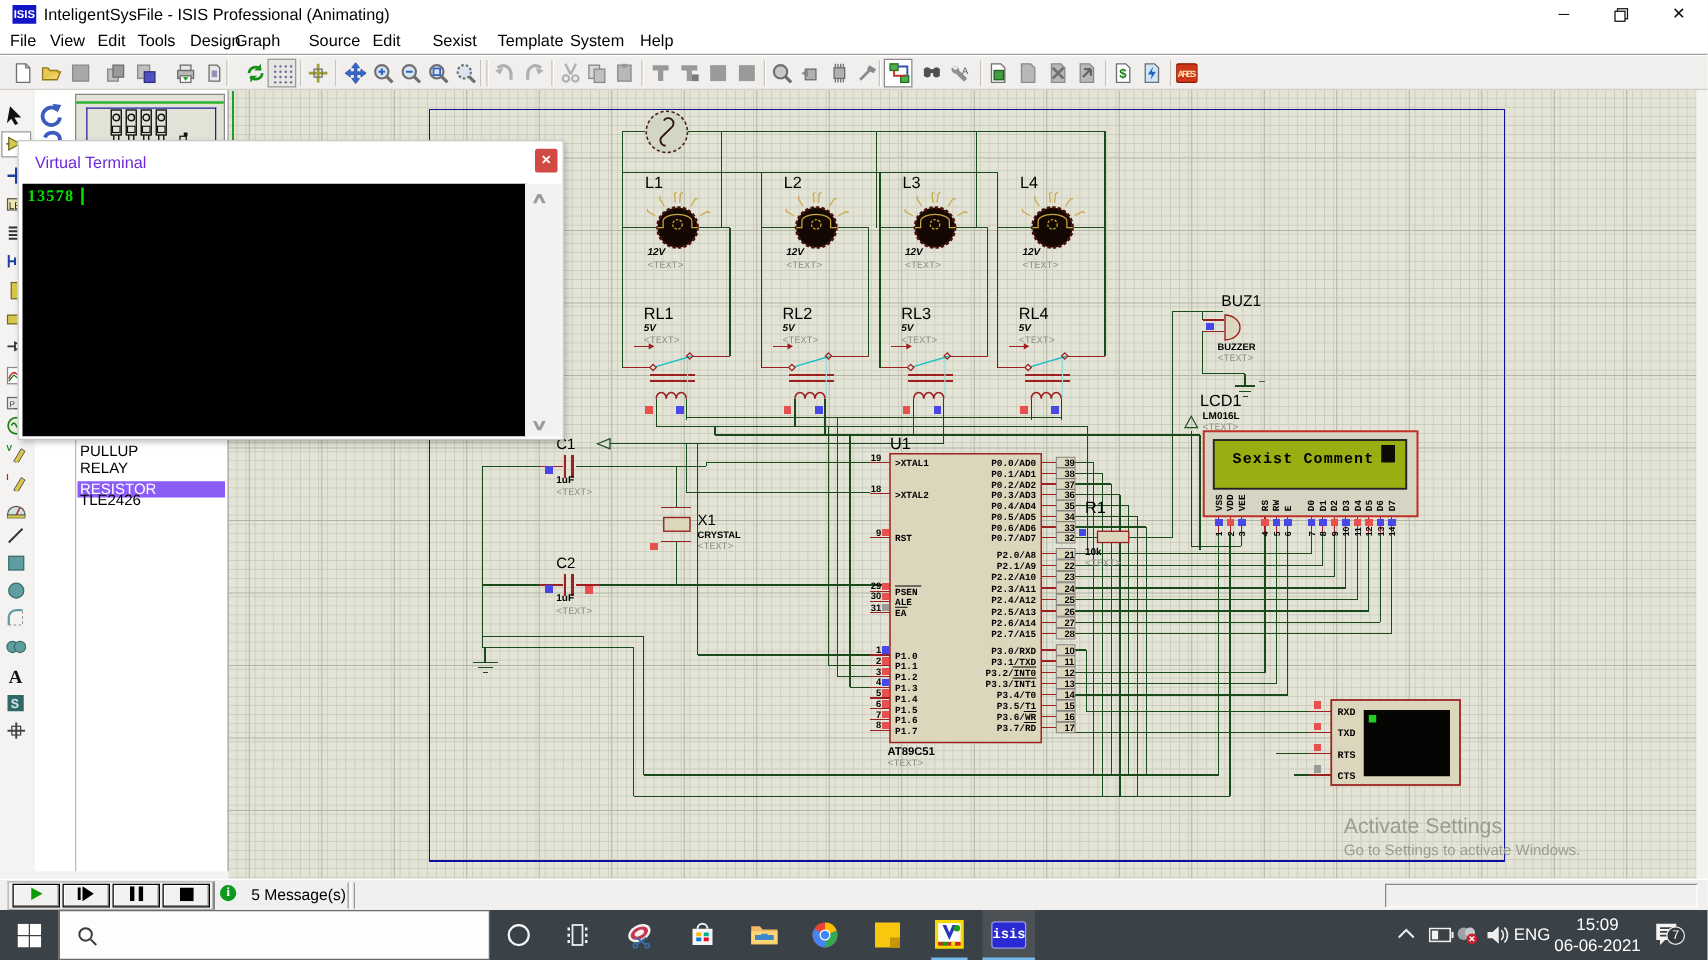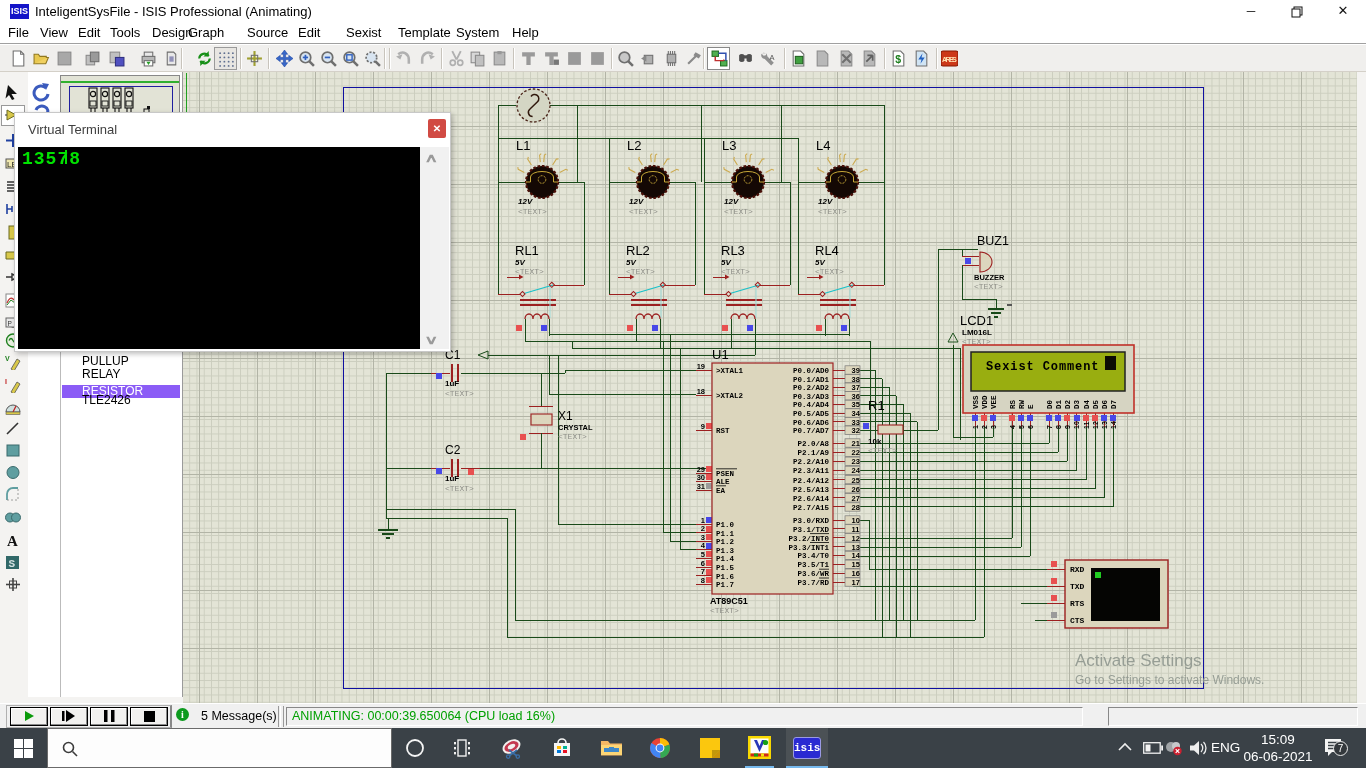--- a/index.html
+++ b/index.html
@@ -10,34 +10,34 @@
 #menubar{position:absolute;left:0;top:23px;width:1366px;height:21px;background:#fff;z-index:30;border-bottom:1px solid #a0a0a0}
 .mi{position:absolute;top:2px;font-size:13px;color:#000}
 #toolbar{position:absolute;left:0;top:45px;width:1366px;height:27px;background:#f0efed;z-index:30;border-bottom:1px solid #d4d0c8}
 .ti{position:absolute;top:5px;width:17px;height:17px}
 .tsep{position:absolute;top:3px;width:2px;height:21px;border-left:1px solid #c8c4bc;border-right:1px solid #fff}
 #mainarea{position:absolute;left:0;top:72px;width:1366px;height:632px;background:#f4f3f1}
 #modebar{position:absolute;left:0;top:72px;width:28px;height:632px;background:#f4f3f1;z-index:20}
 #leftpanel{position:absolute;left:28px;top:72px;width:155px;height:625px;background:#fff;z-index:5;border-right:1px solid #9a9a9a}
 #overview{position:absolute;left:60px;top:75px;width:120px;height:50px;background:#e2e3d6;border:1px solid #888;z-index:6}
 #objlist{position:absolute;left:60px;top:115px;width:121px;height:582px;background:#fff;border-left:1px solid #bbb;z-index:6;font-size:12px;color:#000}
-.li{position:absolute;left:1px;width:118px;height:13px;line-height:13px;padding-left:20px}
+.li{position:absolute;left:1px;width:118px;height:13px;line-height:13px;padding-left:2px}
 #canvas{position:absolute;left:183px;top:72px;width:1174px;height:631px;z-index:1;
 background-color:#e3e4d6;
 background-image:
  linear-gradient(#b2b4a6 1px,transparent 1px),linear-gradient(90deg,#b2b4a6 1px,transparent 1px),
  linear-gradient(#cbcdbe 1px,transparent 1px),linear-gradient(90deg,#cbcdbe 1px,transparent 1px);
 background-size:58px 58px,58px 58px,7.25px 7.25px,7.25px 7.25px;
 background-position:-42px -4px,-42px -4px,-1px -1px,-1px -1px}
 #schsvg{position:absolute;left:183px;top:72px;z-index:2}
 #vterm{position:absolute;left:14px;top:112px;width:437px;height:240px;background:#fff;z-index:40;border:1px solid #c8c8c8;box-shadow:2px 2px 5px rgba(0,0,0,.25)}
-#vt-title{position:absolute;left:13px;top:9px;font-size:13px;color:#404040}
+#vt-title{position:absolute;left:13px;top:9px;font-size:13px;color:#6d28d9}
 #vt-x{position:absolute;right:4px;top:6px;width:18px;height:19px;background:#d14a43;border-radius:2px;color:#fff;font-size:10px;font-weight:bold;text-align:center;line-height:19px}
 #vt-screen{position:absolute;left:3px;top:34px;width:403px;height:202px;background:#000}
-#vt-text{position:absolute;left:4px;top:2px;font-family:Liberation Mono, monospace;font-size:18px;font-weight:bold;color:#00e200;letter-spacing:1px}
+#vt-text{position:absolute;left:4px;top:2px;font-family:Liberation Serif, serif;font-size:13px;font-weight:bold;color:#00e200;letter-spacing:1px}
 #vt-scroll{position:absolute;right:1px;top:34px;width:29px;height:202px;background:#f1f1f1}
 .vchev{position:absolute;left:7px;color:#9a9a9a;font-size:12px;font-weight:bold;transform:scaleX(1.6)}
 #statusbar{position:absolute;left:0;top:703px;width:1366px;height:25px;background:#f0f0f0;border-top:1px solid #fff;z-index:30}
 .sbtn{position:absolute;top:3px;width:38px;height:19px;background:#f2f1ef;border:1px solid #000;box-shadow:inset -1px -1px 0 #888,inset 1px 1px 0 #fff;text-align:center;line-height:17px}
 #anim1{position:absolute;left:286px;top:3px;width:797px;height:19px;border:1px solid;border-color:#888 #fff #fff #888;color:#00a000;font-size:12.5px;line-height:17px;padding-left:5px}
 #anim2{position:absolute;left:1108px;top:3px;width:250px;height:19px;border:1px solid;border-color:#888 #fff #fff #888}
 #taskbar{position:absolute;left:0;top:728px;width:1366px;height:40px;background:#3a4147;z-index:50}
 #search{position:absolute;left:47px;top:0px;width:345px;height:40px;background:#fdfdfd;border:1px solid #6a6a6a;color:#4a4a4a;font-size:14px;line-height:38px}
 #actwin{position:absolute;left:1075px;top:651px;z-index:25;color:#8f978f;opacity:.9}
 </style></head>
@@ -1011,21 +1011,20 @@
         <rect x="0" y="0" width="3.5" height="12" fill="#000"></rect>
         <rect x="7" y="0" width="3.5" height="12" fill="#000"></rect>
       </svg></div>
  <div class="sbtn" style="left:130px"><svg width="11" height="11" viewBox="0 0 11 11">
         <rect width="11" height="11" fill="#000"></rect>
       </svg></div>
  <div style="position:absolute;left:176px;top:4px;width:13px;height:13px;border-radius:50%;background:#0c9a1e;color:#fff;font-size:10px;font-weight:bold;text-align:center;line-height:13px;font-family:'Liberation Serif',serif">i</div>
  <div style="position:absolute;left:201px;top:5px;font-size:12.5px;color:#000">5 Message(s)</div>
  <div style="position:absolute;left:278px;top:2px;width:3px;height:21px;border-left:1px solid #999;border-right:1px solid #fff"></div>
     <div style="position:absolute;left:283px;top:2px;width:2px;height:21px;border-left:1px solid #999"></div>
-    <div id="anim1">ANIMATING: 00:00:39.650064 (CPU load 16%)</div>
  <div id="anim2"></div>
 </div>
 <div id="taskbar">
  <svg style="position:absolute;left:14px;top:11px" width="19" height="19" viewBox="0 0 19 19">
       <rect x="0" y="0" width="9" height="9" fill="#fff"></rect>
       <rect x="10" y="0" width="9" height="9" fill="#fff"></rect>
       <rect x="0" y="10" width="9" height="9" fill="#fff"></rect>
       <rect x="10" y="10" width="9" height="9" fill="#fff"></rect>
     </svg>
  <div id="search">

